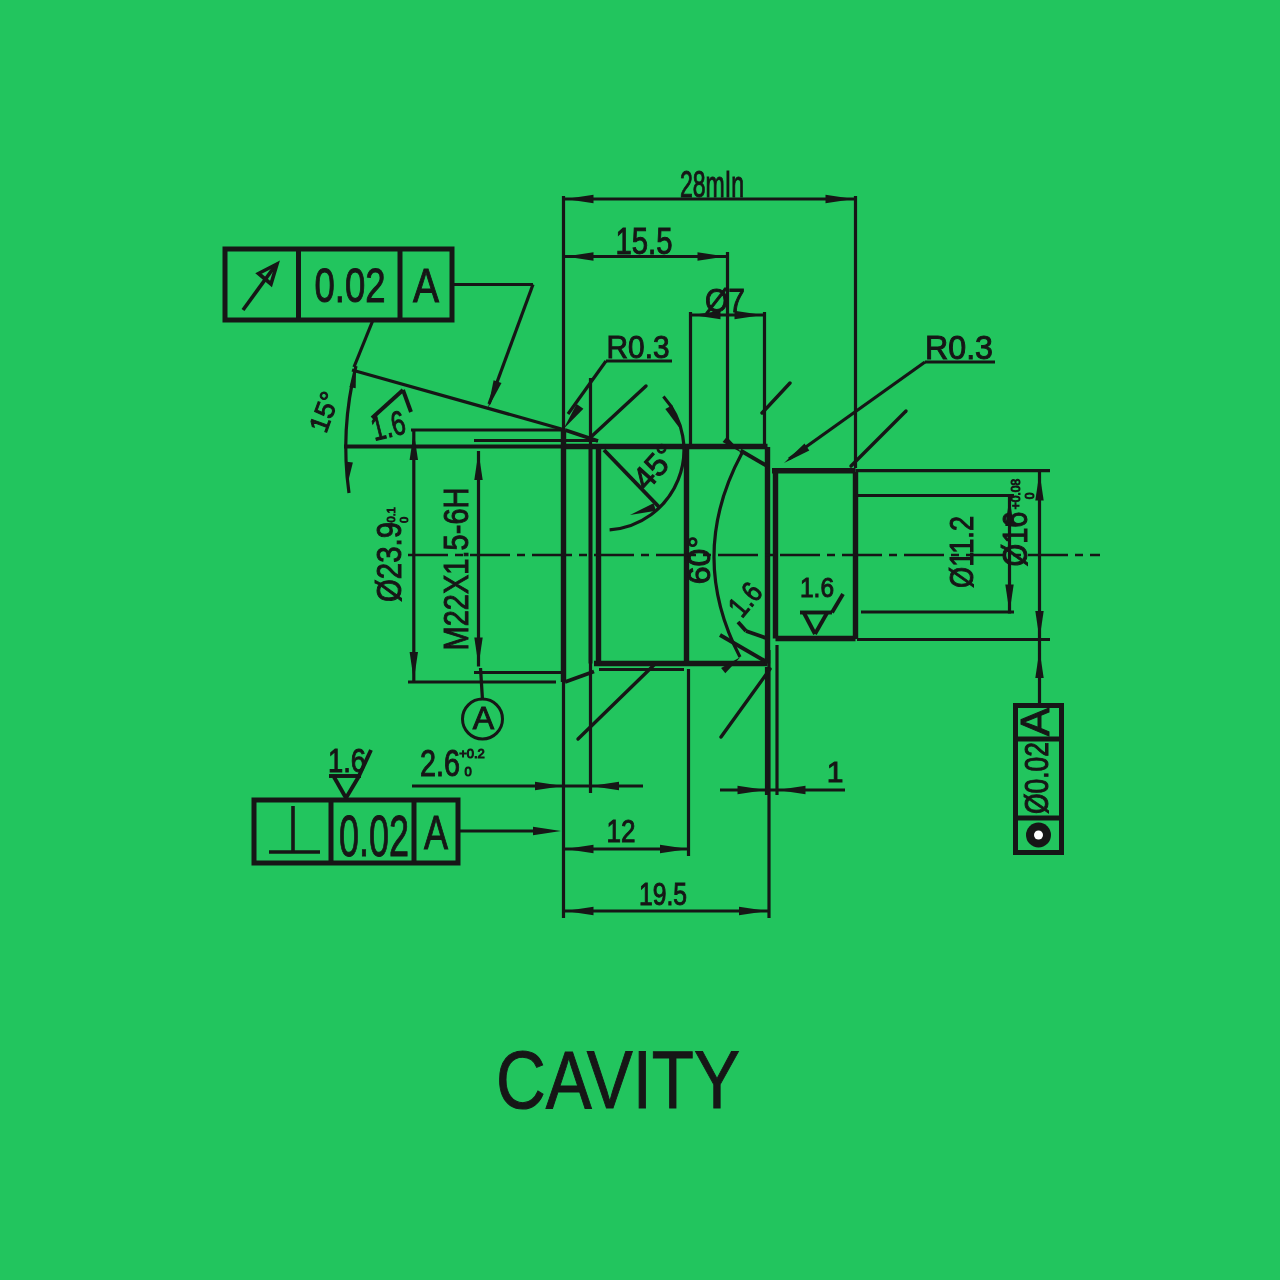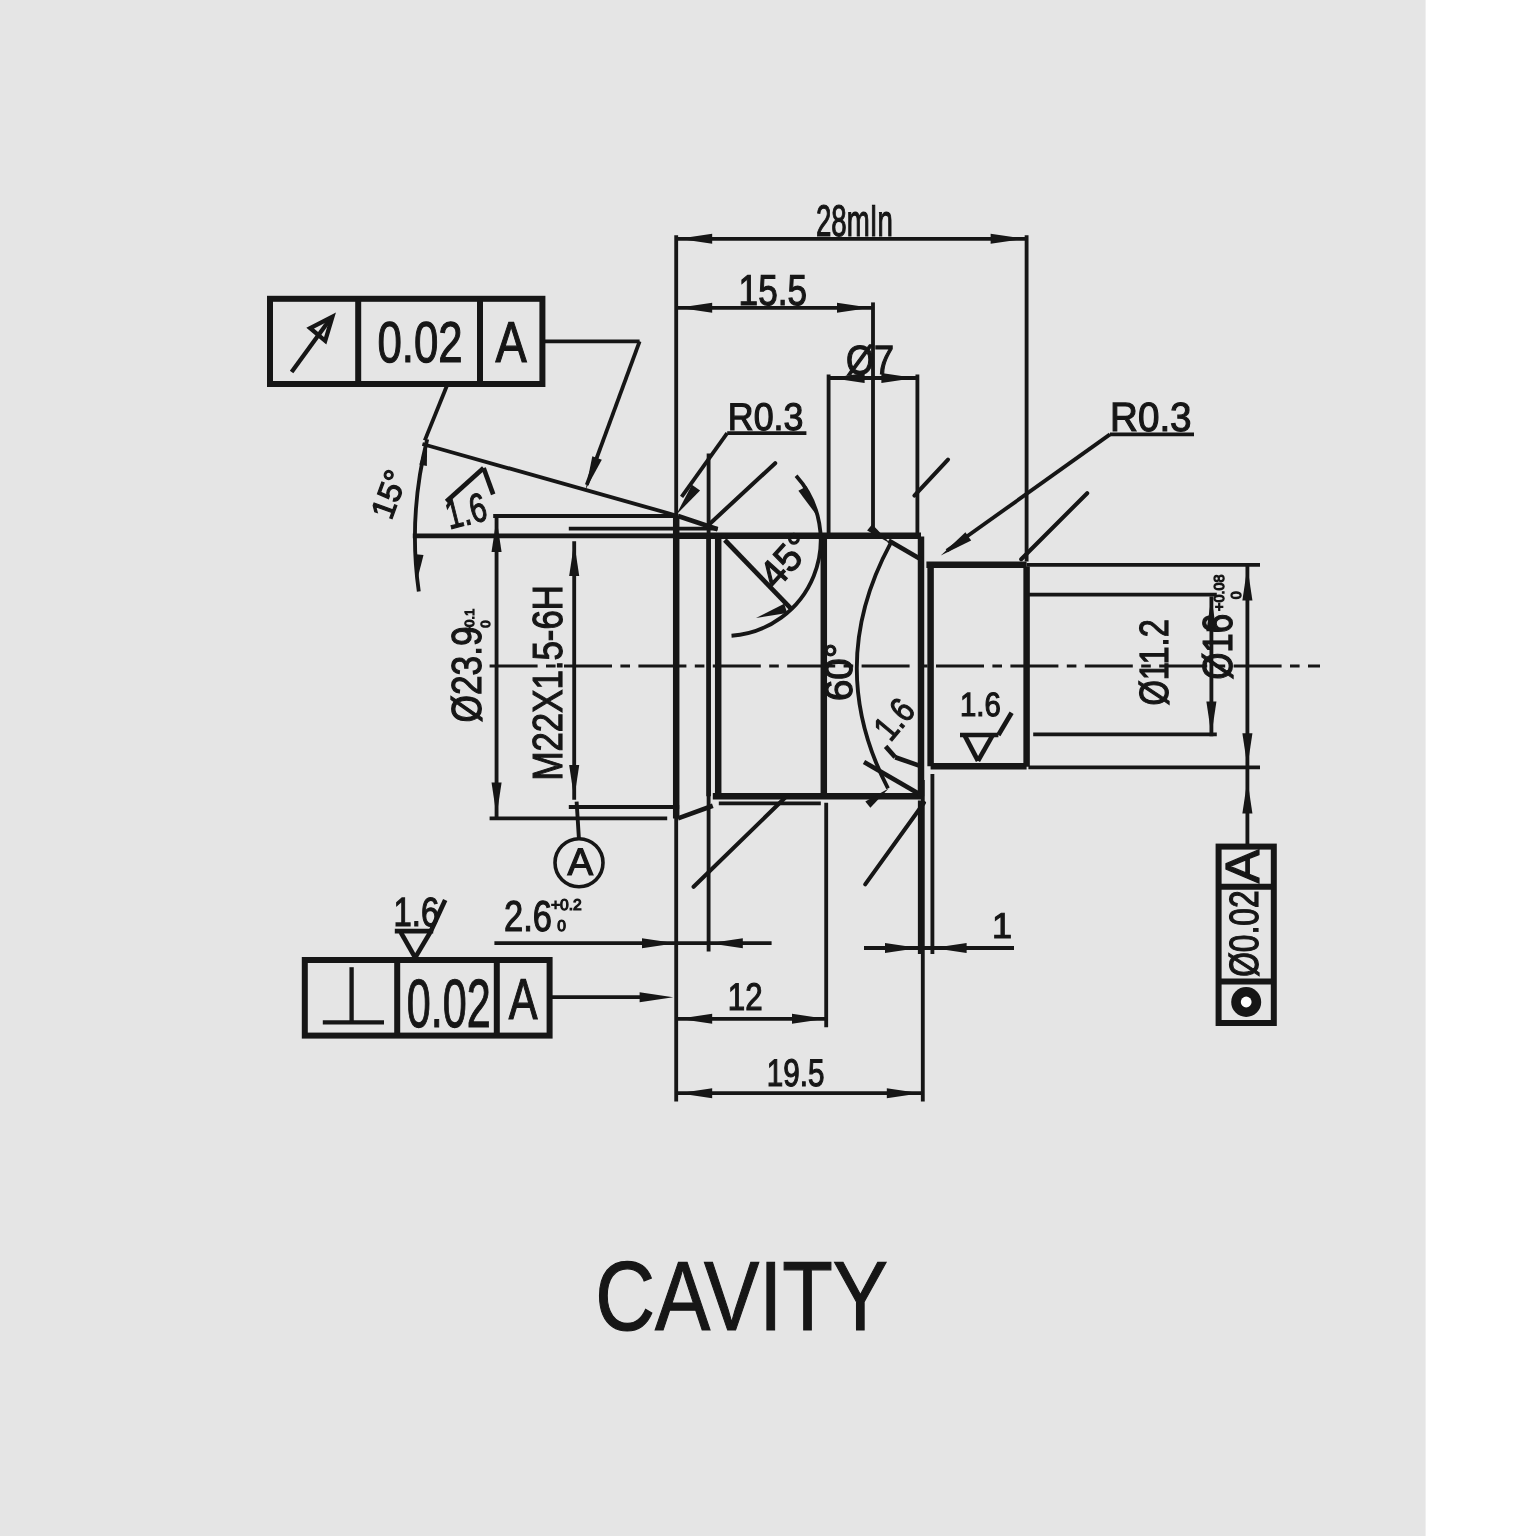--- a/index.html
+++ b/index.html
@@ -1,16 +1,16 @@
 <!DOCTYPE html>
 <html><head>
 <meta charset="utf-8">
 <style>
 html,body{margin:0;padding:0;background:#ffffff;}
-#page{width:1188px;height:1280px;background:#e5e5e5;}
+#page{width:1280px;height:1280px;background:#22c55e;}
 </style>
 </head>
 <body>
 
 <div id="page">
 <svg width="1280" height="1280" viewBox="0 0 1280 1280">
 
 <line x1="563.5" y1="196" x2="563.5" y2="918" stroke="#161616" stroke-width="3.2" stroke-linecap="butt"></line>
 
 <line x1="855.5" y1="196" x2="855.5" y2="468" stroke="#161616" stroke-width="3.2" stroke-linecap="butt"></line>

